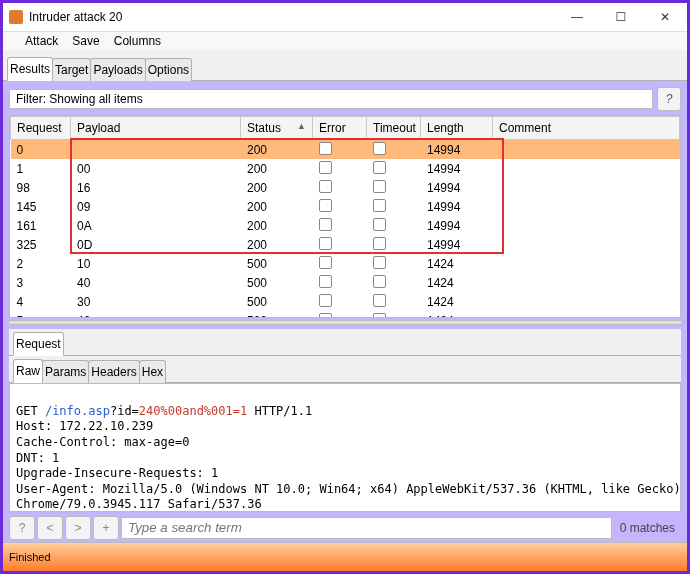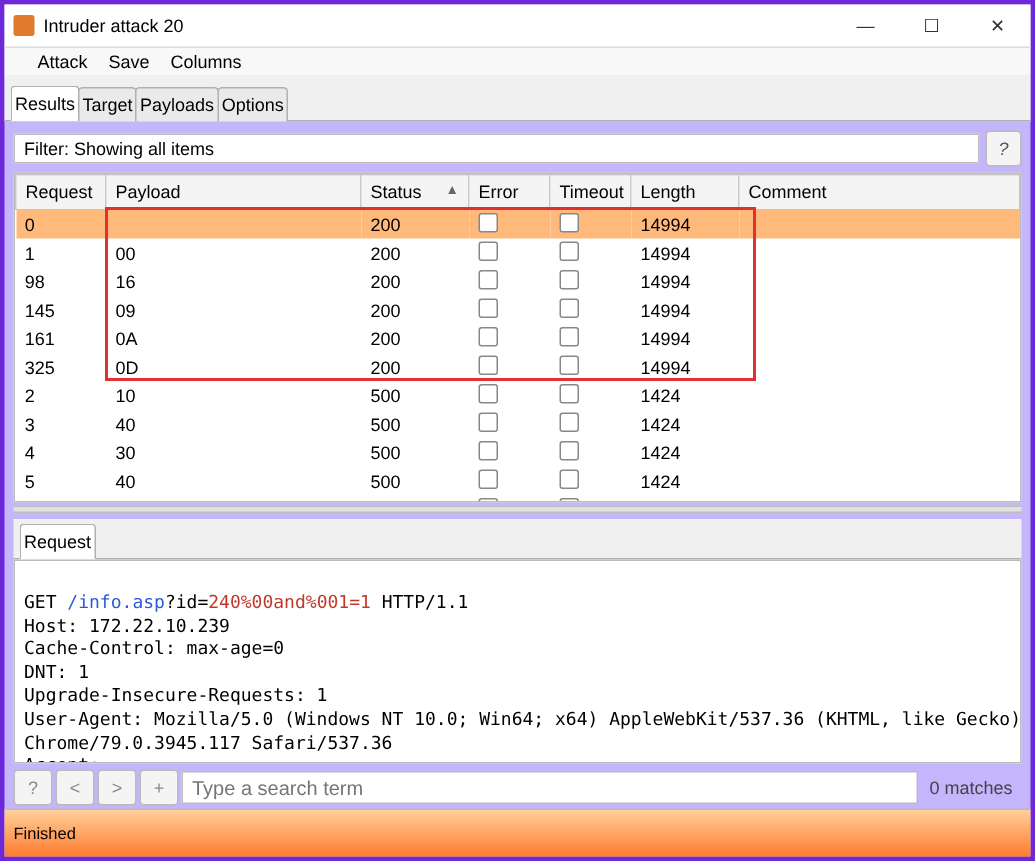--- a/index.html
+++ b/index.html
@@ -25,21 +25,21 @@
 .chk{width:11px;height:11px;border:1px solid #888;background:#fff;display:inline-block;border-radius:2px}
 .red-box{position:absolute;border:2px solid #e03030;pointer-events:none}
 .sort-ind{position:absolute;right:6px;top:4px;font-size:9px;color:#666}
 .split{height:4px;background:#e0e0e0;border-top:1px solid #bbb;border-bottom:1px solid #bbb;margin:0 6px}
 .subtabs{margin:4px 6px 0 6px}
 .subtabs .tabs{padding-top:2px}
 .raw-area{margin:0 6px 2px 6px;border:1px solid #bbb;background:#fff;font-family:Consolas,Monaco,monospace;font-size:12px;padding:20px 6px;height:110px;overflow:hidden;white-space:pre;line-height:1.3}
 .raw-area .blue{color:#2a5cd6}.raw-area .red{color:#c0392b}
 .search-bar{margin:2px 6px 2px 6px;display:flex;align-items:center;gap:2px}
 .sbtn{width:24px;height:22px;border:1px solid #bbb;background:#f4f4f4;display:flex;align-items:center;justify-content:center;border-radius:3px;color:#888}
-.search-input{flex:1;height:22px;border:1px solid #bbb;padding:2px 6px;color:#999;box-sizing:border-box}
+.search-input{flex:1;height:22px;border:1px solid #bbb;padding:2px 6px;color:#999;font-style:italic;box-sizing:border-box}
 .matches{padding:0 6px;color:#444}
 .status{height:36px;background:linear-gradient(#ffcf9a,#ff7b2e);border-top:1px solid #bbb;padding:0 6px;display:flex;align-items:center;font-size:11px}
 </style>
 </head>
 <body>
 
 <div class="window">
   <div class="titlebar">
     <div class="app-icon"></div>
     <div class="title">Intruder attack 20</div>
@@ -196,20 +196,26 @@
             <td></td>
           </tr>
         </tbody>
     </table>
     <div class="red-box" style="left:60px;top:22px;width:430px;height:112px"></div>
   </div>
   <div class="split"></div>
   <div class="subtabs">
     <div class="tabs" style="border-bottom:1px solid #b0b0b0">
       <div class="tab active">Request</div>
+    </div>
+    <div class="tabs" style="border-bottom:1px solid #b0b0b0">
+      <div class="tab active">Raw</div>
+      <div class="tab">Params</div>
+      <div class="tab">Headers</div>
+      <div class="tab">Hex</div>
     </div>
   </div>
   <div class="raw-area" id="raw"><span>GET </span><span class="blue">/info.asp</span><span>?id=</span><span class="red">240%00and%001=1</span><span> HTTP/1.1</span>
 Host: 172.22.10.239
 Cache-Control: max-age=0
 DNT: 1
 Upgrade-Insecure-Requests: 1
 User-Agent: Mozilla/5.0 (Windows NT 10.0; Win64; x64) AppleWebKit/537.36 (KHTML, like Gecko)
 Chrome/79.0.3945.117 Safari/537.36
 Accept:

